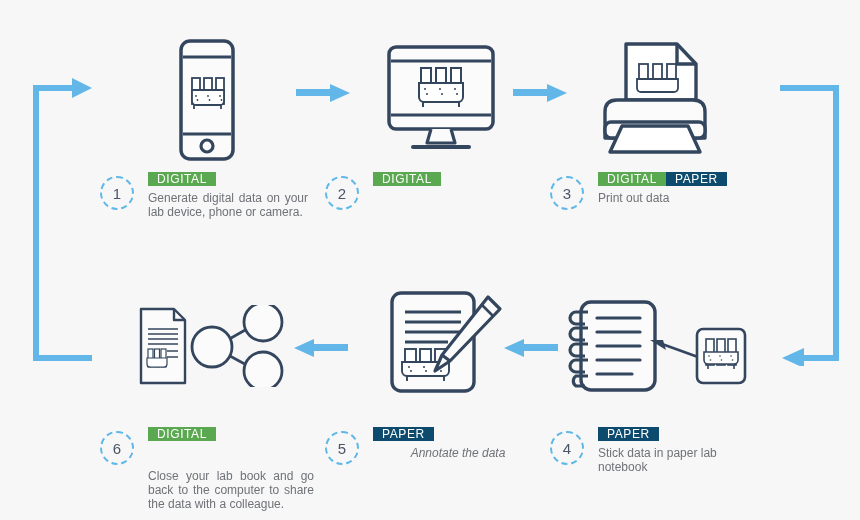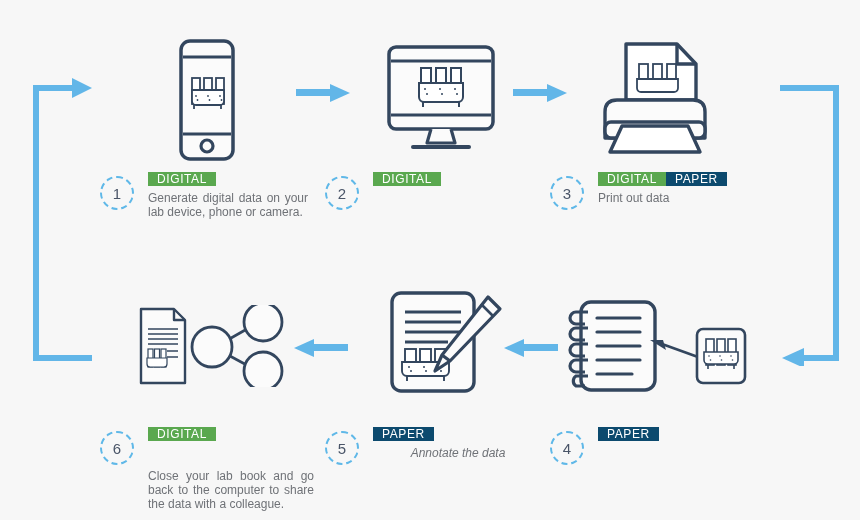--- a/index.html
+++ b/index.html
@@ -302,16 +302,17 @@
       <div class="step-text w5">Annotate the data</div>
     </div>
   </div>
 
   <div class="step" style="left:550px;top:427px;">
     <div class="step-num">4</div>
     <div class="step-body">
       <div class="tags">
         <span class="tag paper">PAPER</span>
       </div>
+      <div class="step-text w4">Stick data in paper lab notebook</div>
     </div>
   </div>
 
 </div>
 
 </body></html>

